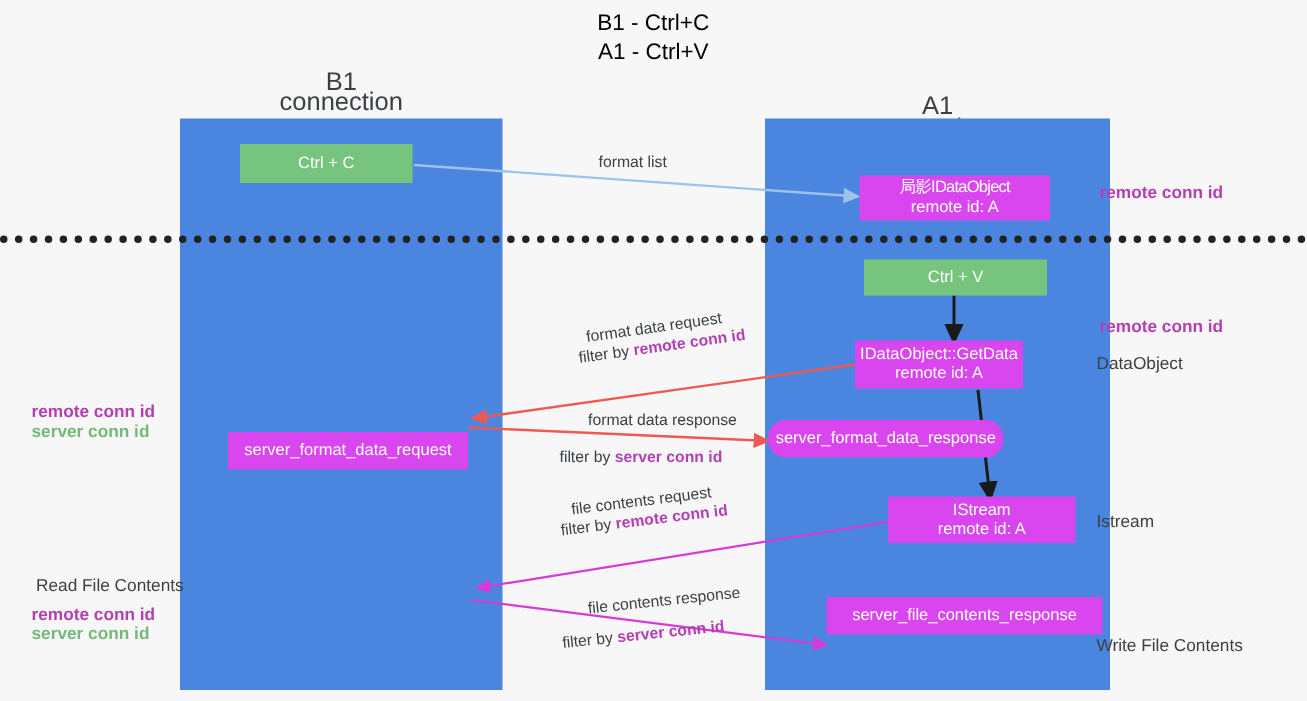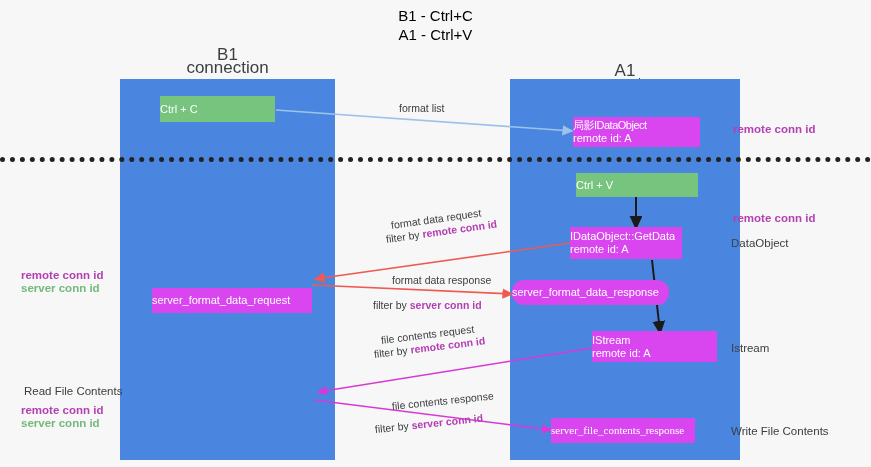--- a/index.html
+++ b/index.html
@@ -20,21 +20,21 @@
   }
 
   .lane{position:absolute;background:#4a86e0;}
   .lane-head{
     position:absolute;text-align:center;font-size:17px;line-height:13px;
     color:#3c4043;
   }
 
   .node{
     position:absolute;box-sizing:border-box;
-    display:flex;align-items:flex-start;justify-content:center;
+    display:flex;align-items:center;justify-content:center;
     text-align:center;color:#ffffff;font-size:11px;line-height:13px;
     flex-direction:column;
   }
   .node.green{background:#76c47e;}
   .node.orange{background:#d946ef;}
   .node .l2{font-size:11px;}
 
   .side{
     position:absolute;font-size:11.5px;line-height:14px;
   }
@@ -137,21 +137,21 @@
   <div class="node orange" style="left:512px;top:280px;width:157px;height:25px;border-radius:12px;">
     <span>server_format_data_response</span>
   </div>
 
   <div class="node orange" style="left:592px;top:331px;width:125px;height:31px;">
     <span>IStream</span>
     <span class="l2">remote id: A</span>
   </div>
 
 
-  <div class="node orange" style="left:551px;top:418px;width:144px;height:25px;font-family:Liberation Serif, serif;">
+  <div class="node orange" style="left:551px;top:398px;width:184px;height:25px;">
     <span>server_file_contents_response</span>
   </div>
 
   <div class="edgelabel" style="left:399px;top:102px;">format list</div>
 
   <div class="edgelabel rot-a" style="left:391px;top:219px;">format data request</div>
   <div class="edgelabel rot-a" style="left:386px;top:233px;">
     <span>filter by </span><span class="hl purple">remote conn id</span>
   </div>
 

